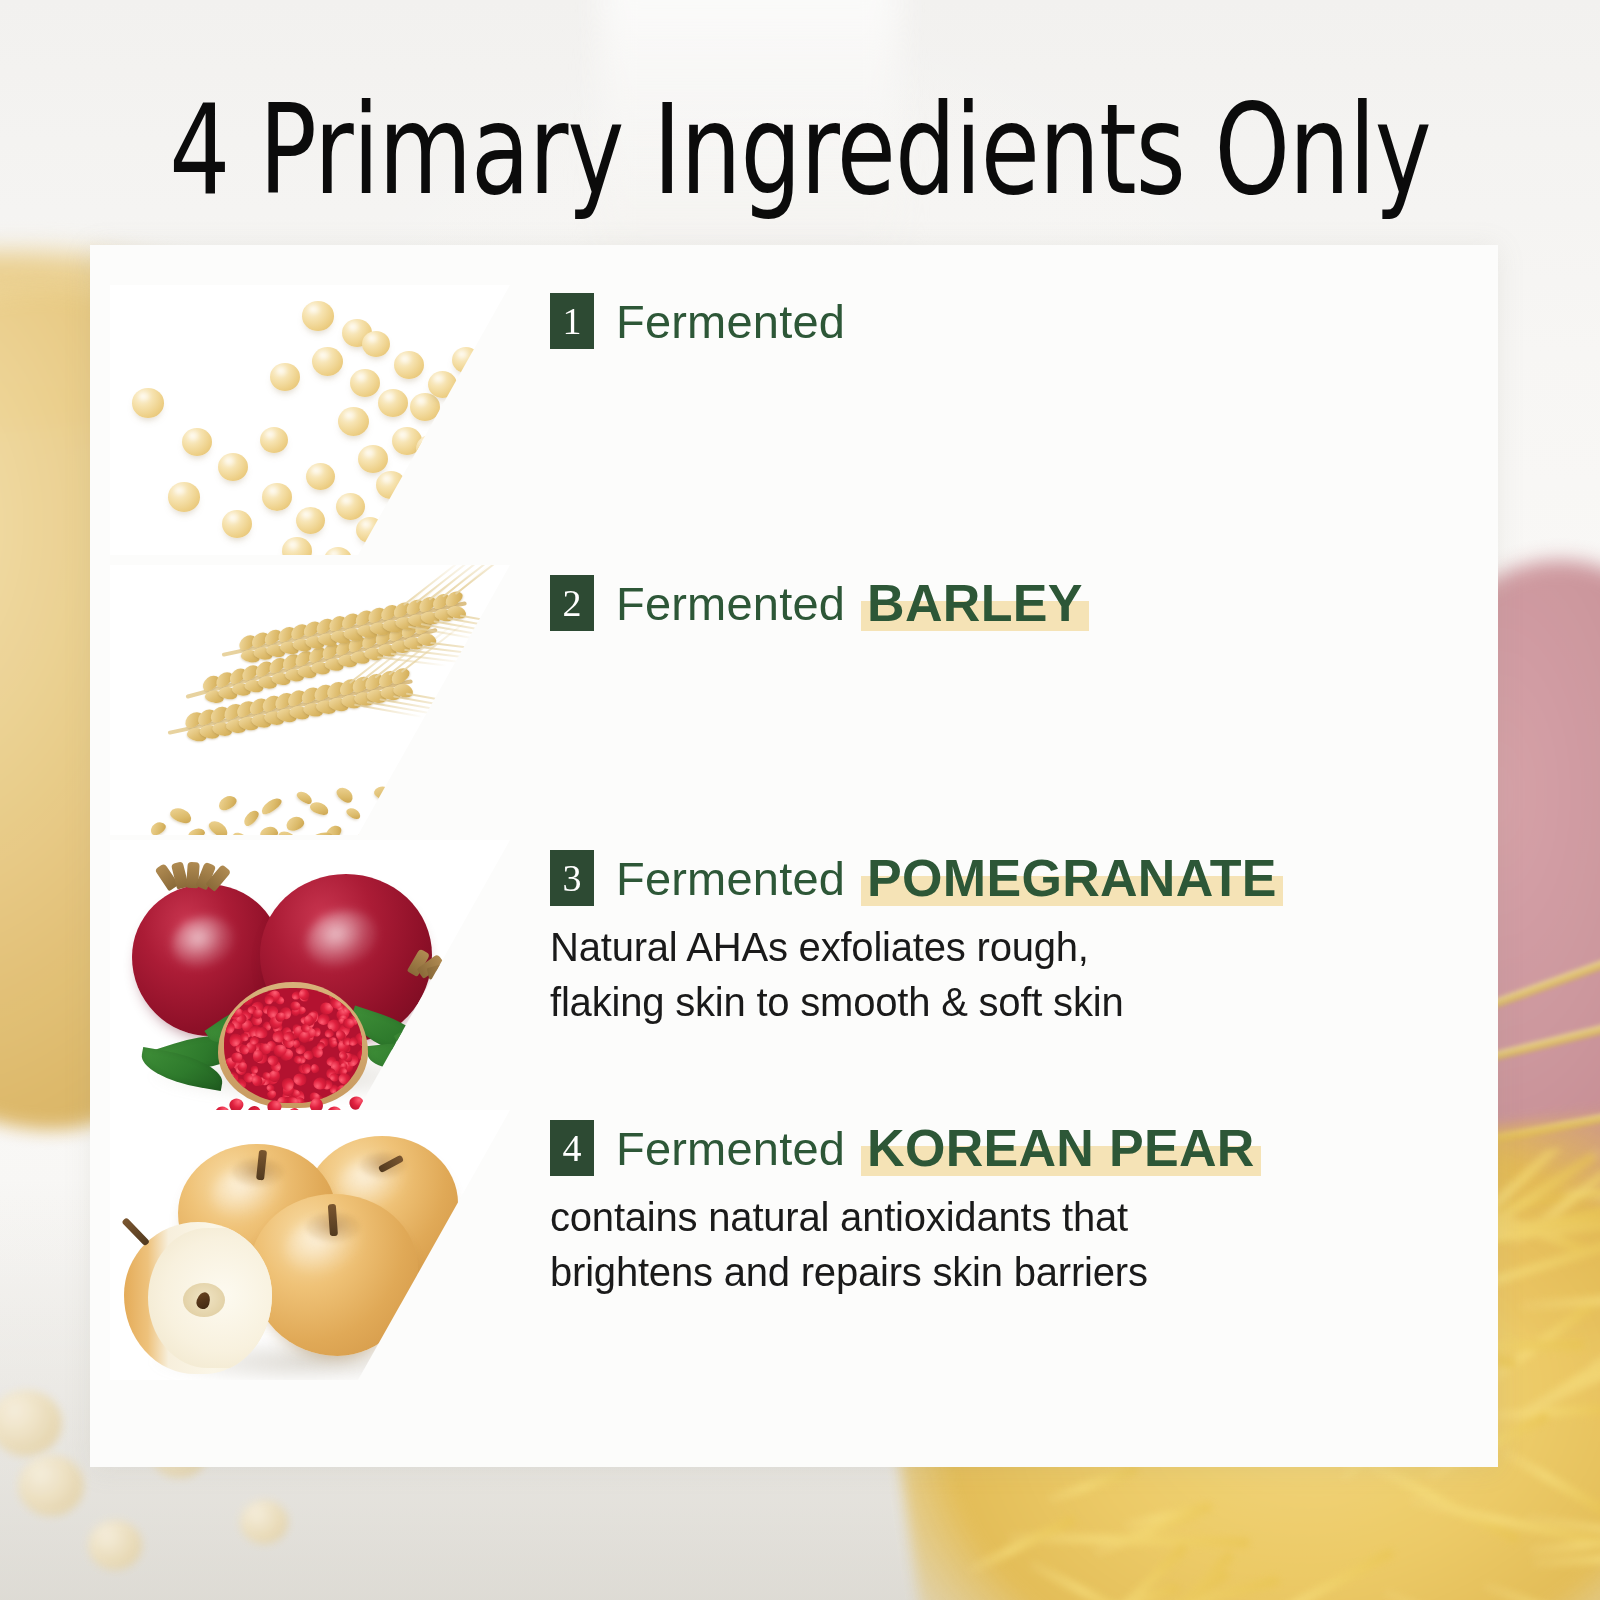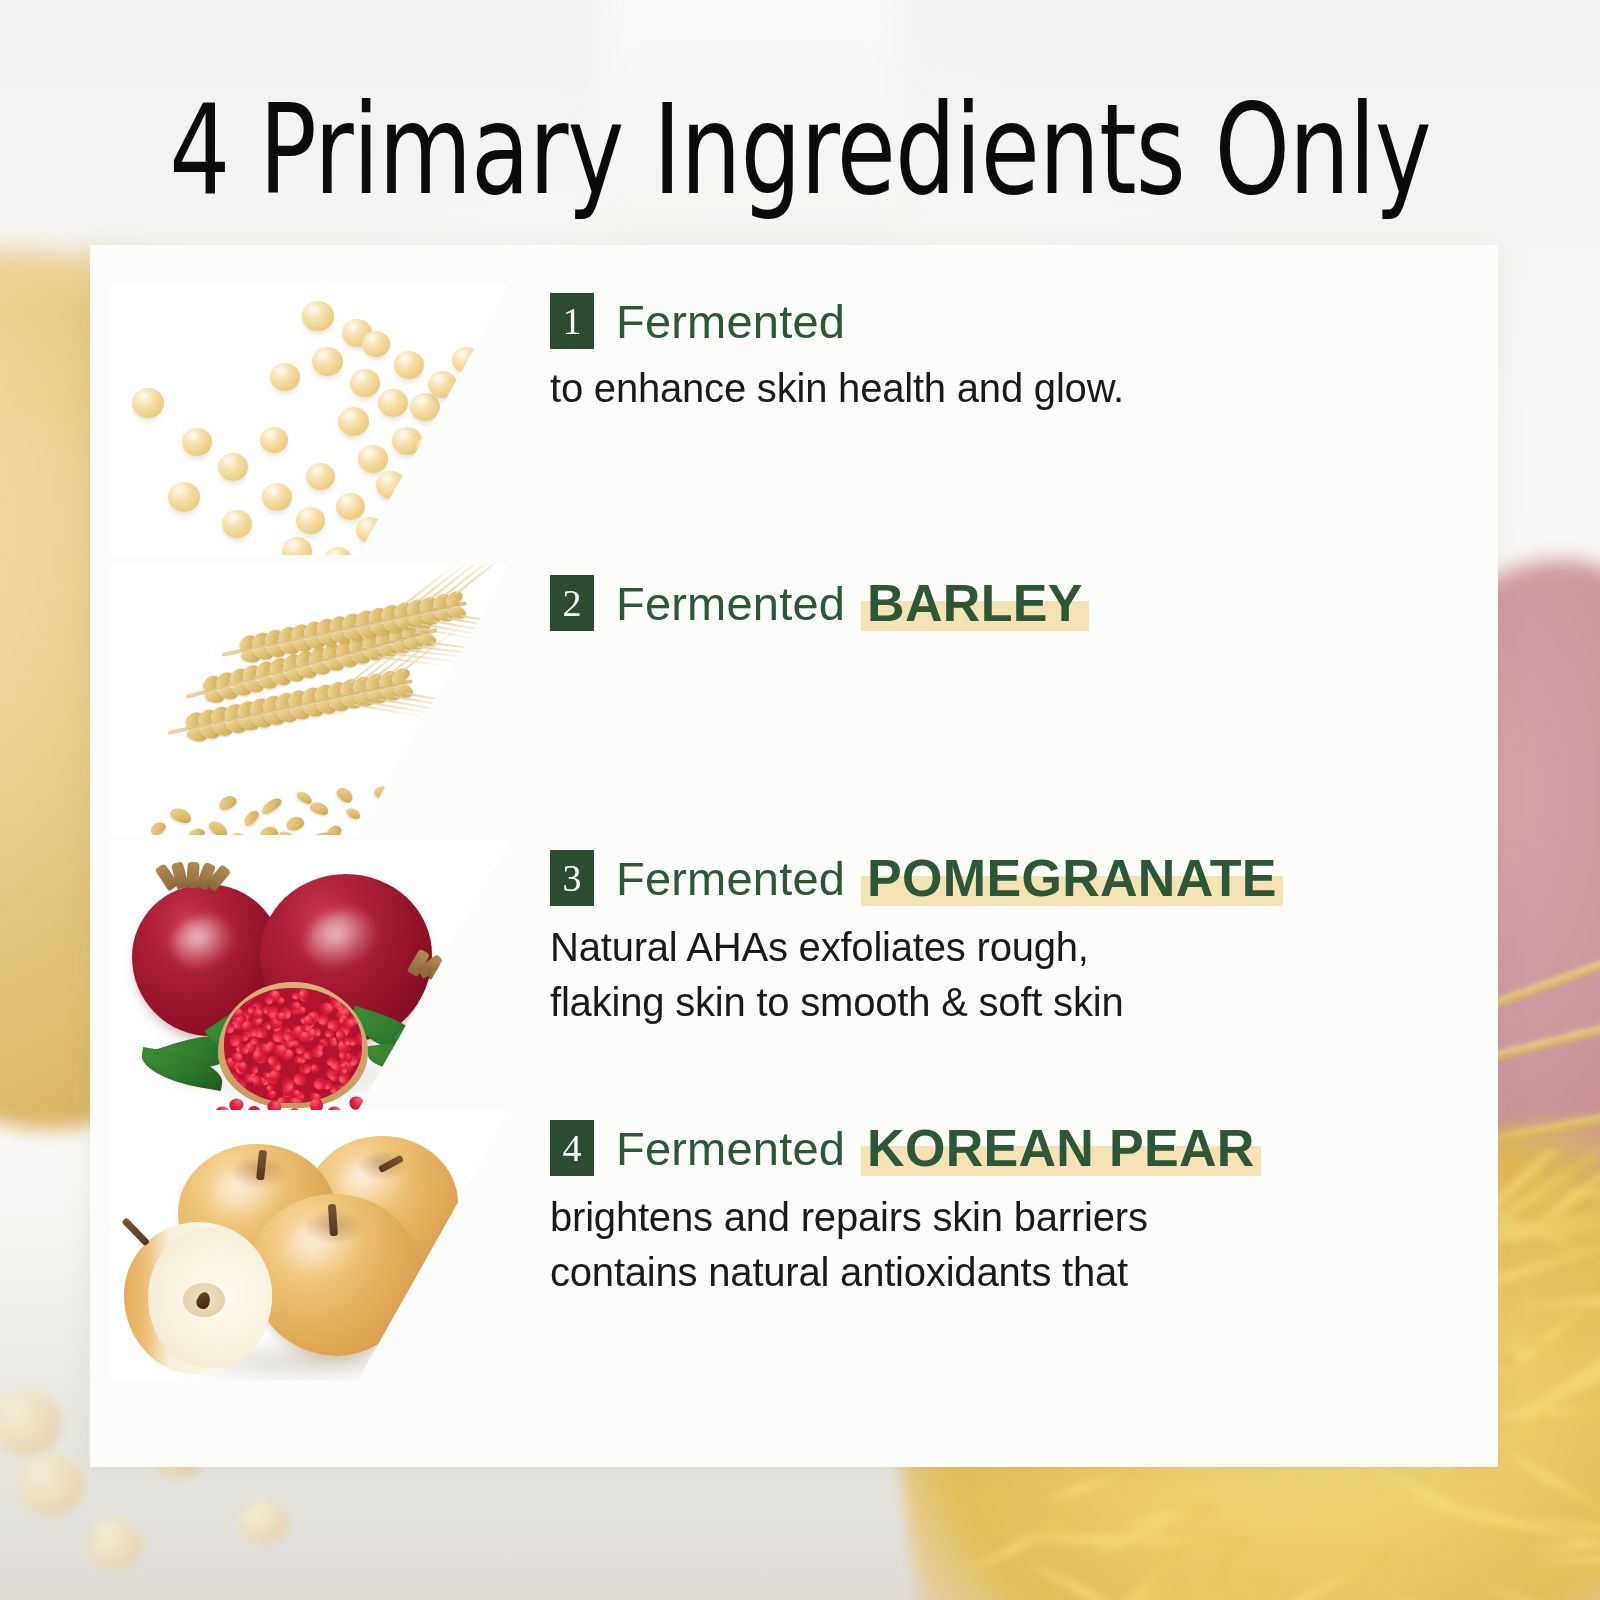--- a/index.html
+++ b/index.html
@@ -410,21 +410,20 @@
           <div class="bean" style="left: 172px; top: 252px; width: 30px; height: 27.9px;"></div>
           <div class="bean" style="left: 214px; top: 262px; width: 28px; height: 26.04px;"></div>
         </div>
     </div>
     <div class="copy">
       <div class="headline">
         <span class="badge">1</span>
         <span class="fermented">Fermented</span>
       </div>
       <div class="desc">
-        <div>to enhance skin health and glow.</div>
       </div>
     </div>
   </div>
 
   <div class="row row-2">
     <div class="media">
       <div class="media-inner" id="barley-art">
           <div class="ear" style="left: 58px; top: 148px; width: 250px; height: 40px; transform: rotate(-12deg);">
             <div class="ear-stem" style="width: 250px;"></div>
             <div class="grain" style="left: 18px; top: 6px; width: 20px; height: 13px; transform: rotate(-24deg);"></div>
@@ -886,19 +885,19 @@
     <div class="copy">
       <div class="headline">
         <span class="badge">4</span>
         <span class="fermented">Fermented</span>
         <span class="name-wrap">
           <span class="name-hl"></span>
           <span class="name">KOREAN PEAR</span>
         </span>
       </div>
       <div class="desc">
+        <div>contains natural antioxidants that</div>
         <div>brightens and repairs skin barriers</div>
-        <div>contains natural antioxidants that</div>
       </div>
     </div>
   </div>
 
 </div>
 
 </body></html>

